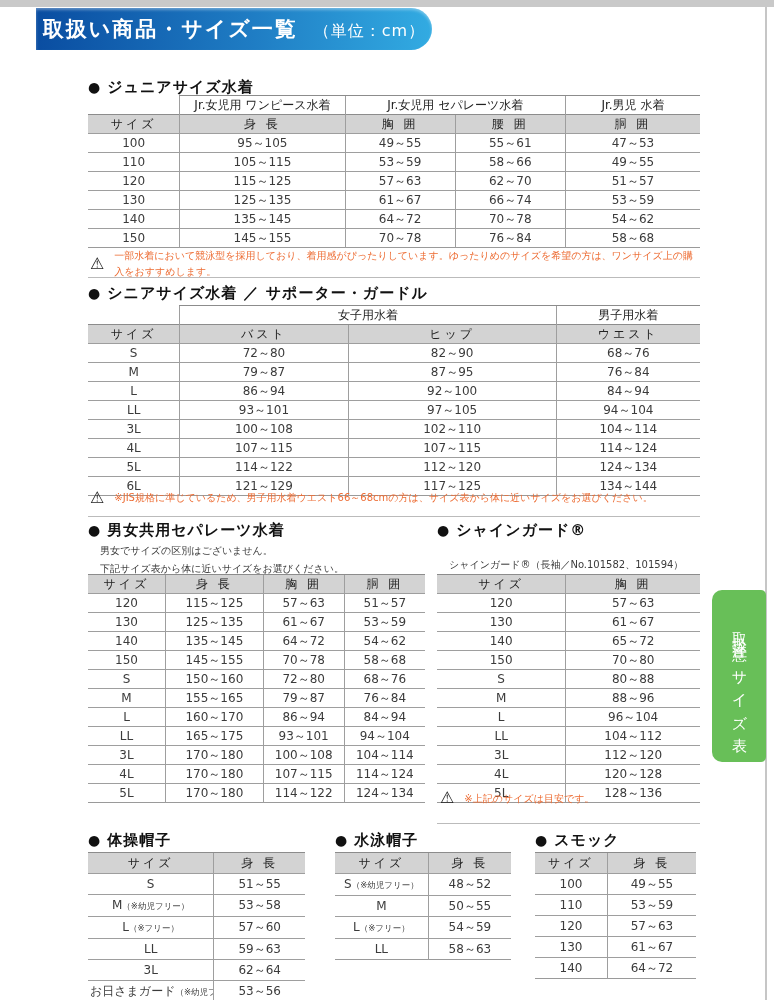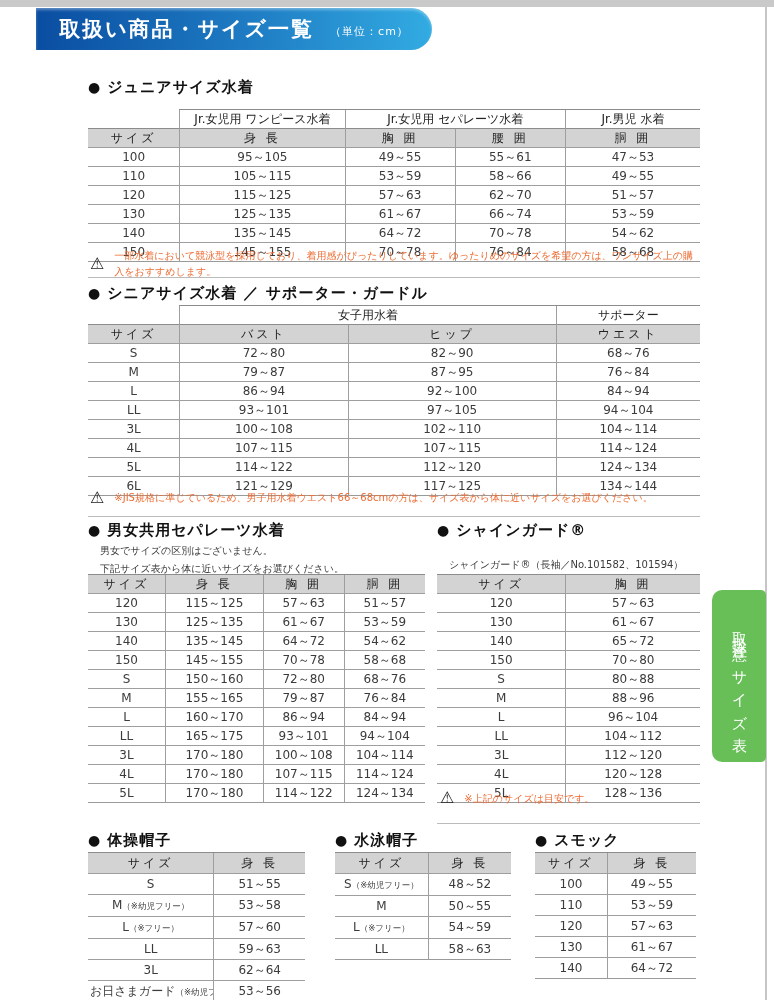--- a/index.html
+++ b/index.html
@@ -8,21 +8,21 @@
 
   .top-band { position:absolute; left:0; top:0; width:774px; height:7px; background:#c9c9c9; }
   .right-line { position:absolute; left:765px; top:7px; width:2px; height:993px; background:#c6c6c6; }
 
   .banner { position:absolute; left:36px; top:8px; width:396px; height:42px;
     border-radius:0 21px 21px 0;
     background:linear-gradient(90deg,#0a4da1 0%,#1f7dc4 55%,#32abe2 100%);
     box-shadow:inset 0 2px 3px rgba(255,255,255,.35);
     display:flex; align-items:center; justify-content:center; gap:16px; }
   .banner-title { color:#fff; font-weight:bold; font-size:21px; letter-spacing:2px; }
-  .banner-unit { color:#fff; font-size:11px; letter-spacing:1px; padding-top:4px; }
+  .banner-unit { color:#fff; font-size:16px; letter-spacing:1px; padding-top:4px; }
 
   .sec { position:absolute; margin:0; font-size:15px; font-weight:bold; color:#111; letter-spacing:1px; white-space:nowrap; }
   .bullet { margin-right:6px; font-size:14px; }
 
   .tbl { position:absolute; border-collapse:collapse; table-layout:fixed; border-bottom:1px solid #9a9a9a; }
   .tbl th,.tbl td { text-align:center; font-size:12px; height:12px; line-height:13px; padding:2.5px 2px; color:#333; font-weight:normal; overflow:hidden; white-space:nowrap; }
   .tbl tr.grp th { border-top:1px solid #8c8c8c; color:#222; }
   .tbl tr.grp th.empty { border-top:none; background:#fff; }
   .tbl tr.hdr th { background:#d3d3d3; border-top:1px solid #8c8c8c; letter-spacing:3px; color:#222; }
   .tbl tbody td { border-top:1px solid #9e9e9e; color:#3b3b3b; }
@@ -39,21 +39,21 @@
   .sep { position:absolute; border-top:1px solid #bbbbbb; height:0; }
 
   .notes { position:absolute; font-size:10px; color:#3a3a3a; line-height:1.8; white-space:nowrap; }
 
   .side-tab { position:absolute; left:712px; top:590px; width:54px; height:172px;
     background:#68bf58; border-radius:10px 5px 5px 10px;
     display:flex; align-items:center; justify-content:center; cursor:pointer; }
   .side-tab span { writing-mode:vertical-rl; color:#fff; font-size:15px; letter-spacing:5px; }
 
   
-  #tbl-junior { left:88px; top:109px;  width:612px; }
+  #tbl-junior { left:88px; top:95px;  width:612px; }
   #tbl-senior { left:88px; top:305px; width:612px; }
   #tbl-unisex { left:88px; top:574px; width:337px; }
   #tbl-shine  { left:437px; top:574px; width:263px; }
   #tbl-caps   { left:88px;  top:852px; width:217px; }
   #tbl-swim   { left:335px; top:852px; width:176px; }
   #tbl-smock  { left:535px; top:852px; width:161px; }
 
   #h-junior { left:88px;  top:78px; }
   #h-senior { left:88px;  top:284px; }
   #h-unisex { left:88px;  top:521px; }
@@ -166,21 +166,21 @@
     <colgroup>
         <col style="width:15%">
         <col style="width:27.5%">
         <col style="width:34%">
         <col style="width:23.5%">
       </colgroup>
   <thead>
         <tr class="grp">
           <th colspan="1" class="empty"></th>
           <th colspan="2">女子用水着</th>
-          <th colspan="1">サポーター</th>
+          <th colspan="1">男子用水着</th>
         </tr>
         <tr class="hdr">
           <th>サイズ</th>
           <th>バスト</th>
           <th>ヒップ</th>
           <th>ウエスト</th>
         </tr>
       </thead>
       <tbody>
         <tr>

